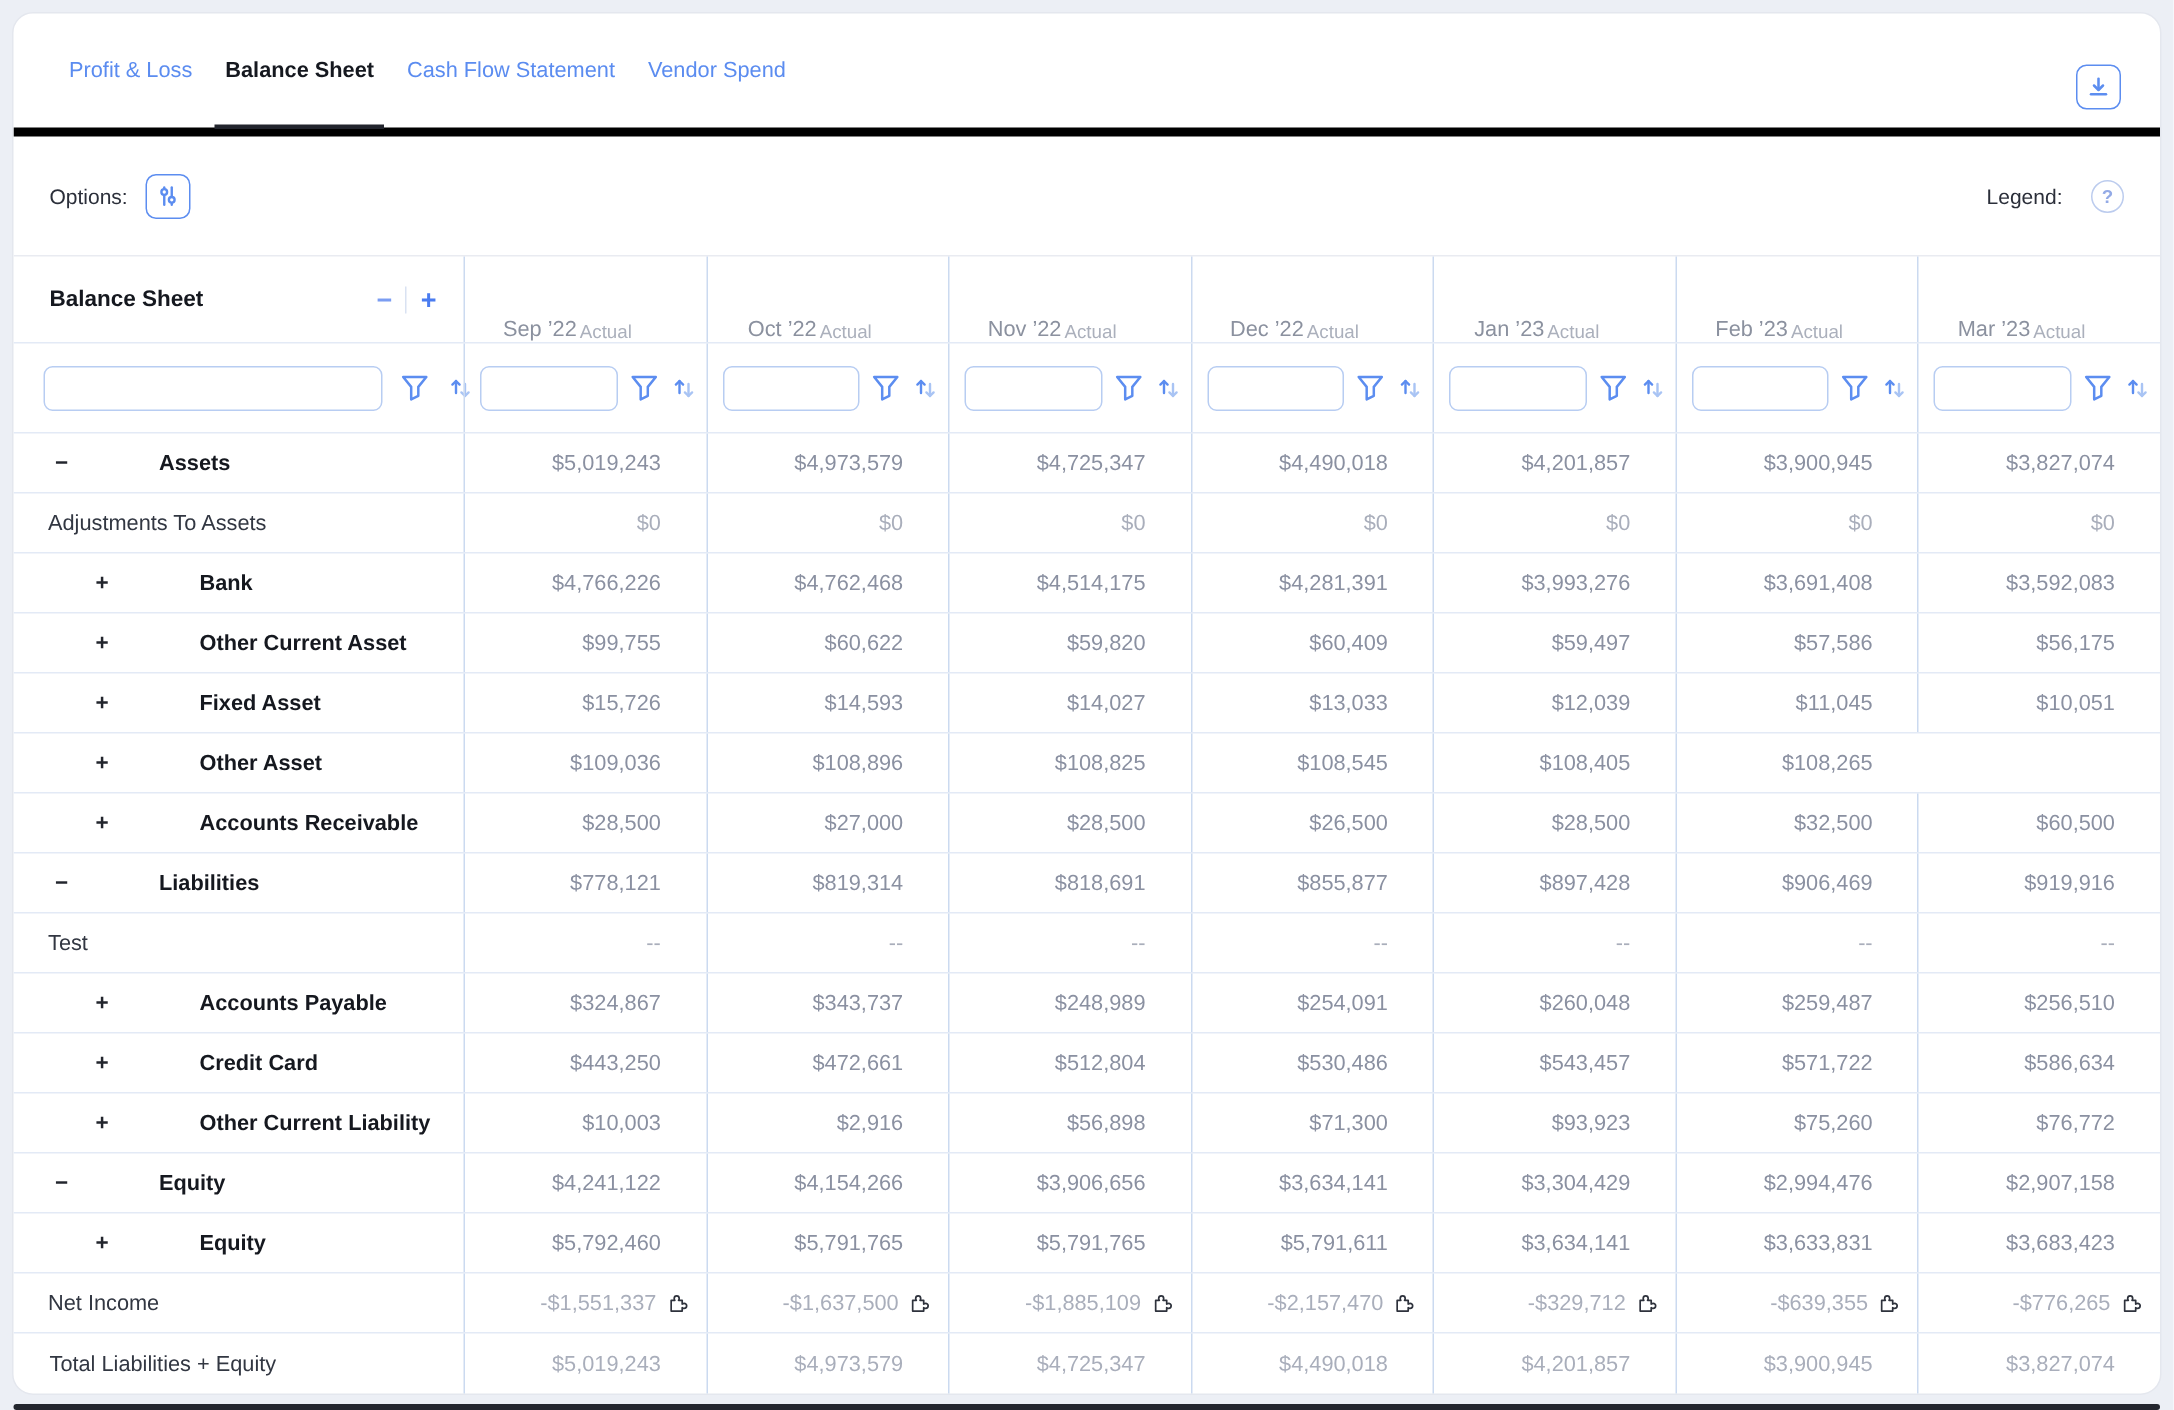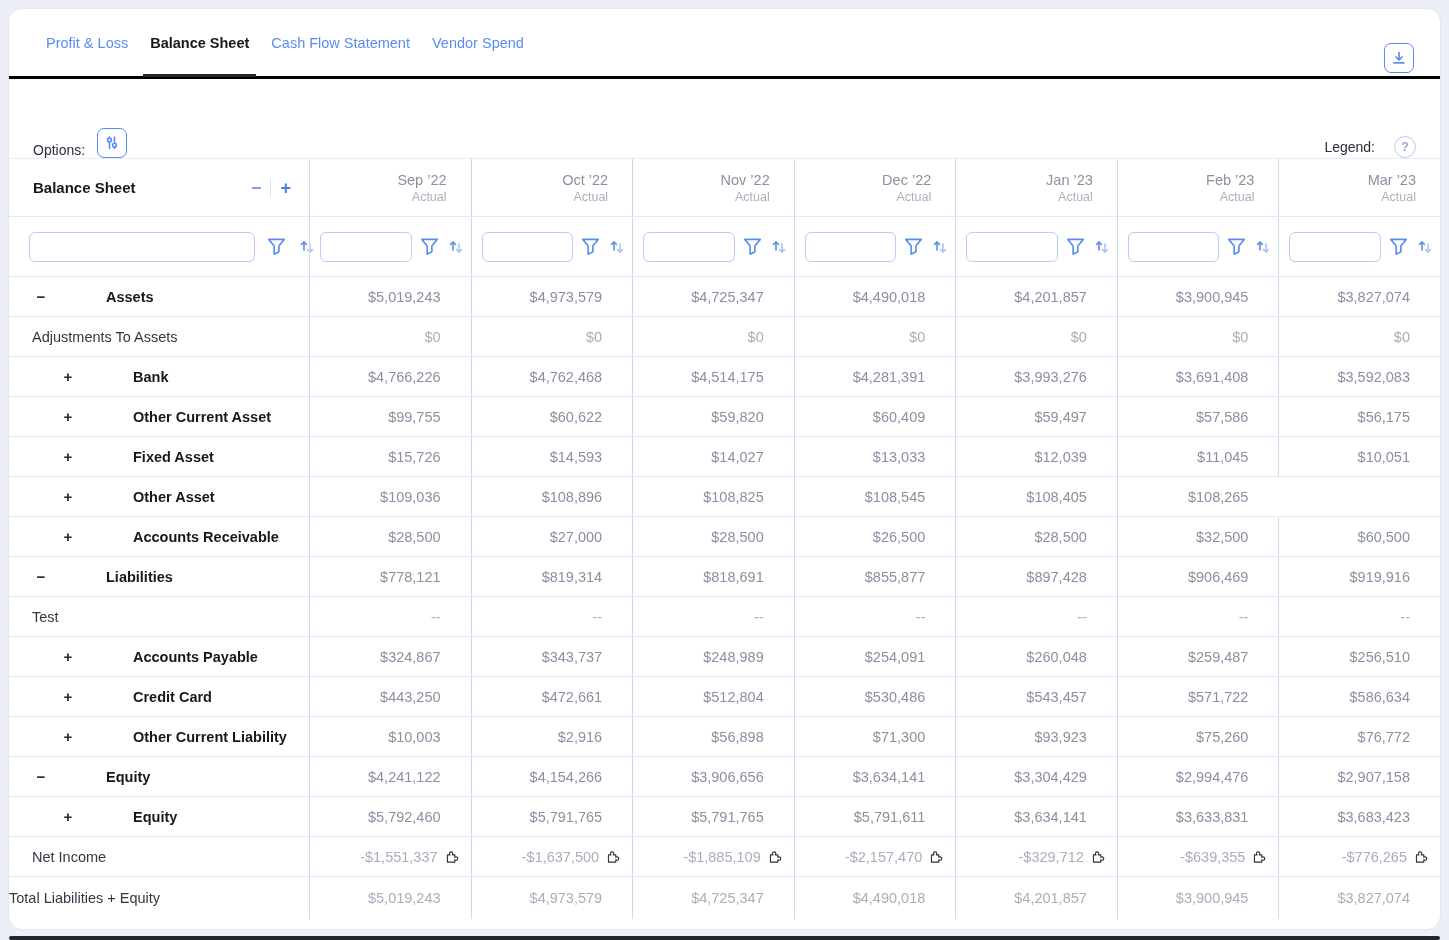--- a/index.html
+++ b/index.html
@@ -7,70 +7,70 @@
   body { background:#eceff5; font-family:"Liberation Sans", sans-serif; position:relative; overflow:hidden; }
 
   .card {
     position:absolute; left:8px; top:8px; width:1433px; height:922px;
     background:#fff; border:1px solid #e4e7ee; border-radius:14px; overflow:hidden;
     display:flex; flex-direction:column;
   }
   .bottom-bar { position:absolute; left:9px; right:9px; bottom:0; height:4px; background:#23262e; border-radius:2px; }
 
   
-  .tabbar { height:70px; border-bottom:3px solid #000000; display:flex; align-items:flex-end; padding:0 26px; flex:0 0 auto; position:relative; }
+  .tabbar { height:82px; border-bottom:6px solid #000000; display:flex; align-items:flex-end; padding:0 26px; flex:0 0 auto; position:relative; }
   .tabs { display:flex; height:100%; align-items:center; }
   .tab { position:relative; height:100%; display:flex; align-items:center; padding:0 7px; margin:0 4px; font-size:14.5px; font-weight:500; color:#5b8cf0; cursor:pointer; white-space:nowrap; }
   .tab.active { color:#15181f; font-weight:700; }
   .tab.active::after { content:""; position:absolute; left:0; right:0; bottom:-1px; height:3px; background:#22252d; }
   .icon-btn { width:30px; height:30px; border:1.5px solid #5c8df0; border-radius:7px; background:#fff; display:flex; align-items:center; justify-content:center; cursor:pointer; }
   .tabbar .icon-btn { position:absolute; right:26px; top:34px; }
 
   
-  .options-row { height:80px; border-bottom:1px solid #e9ebf1; display:flex; align-items:flex-end; padding:0 24px; flex:0 0 auto; }
+  .options-row { height:80px; border-bottom:1px solid #e9ebf1; display:flex; align-items:center; padding:0 24px; flex:0 0 auto; }
   .options-label { font-size:14px; color:#2b2f3a; }
   .options-row .icon-btn { margin-left:12px; }
   .legend-wrap { margin-left:auto; display:flex; align-items:center; gap:19px; }
   .legend-label { font-size:14px; color:#2b2f3a; }
   .help-icon { width:22px; height:22px; border:1.5px solid #bcccee; border-radius:50%; color:#93aae6; font-size:12.5px; font-weight:700; display:flex; align-items:center; justify-content:center; cursor:pointer; }
 
   
   .grid-row { display:grid; grid-template-columns:300px repeat(7, 1fr); }
   .v-border { border-left:1px solid #cbdaf0; }
 
   
   .head-row { height:57px; flex:0 0 auto; }
   .title-cell { display:flex; align-items:center; padding:0 18px 0 24px; }
   .table-title { font-size:15px; font-weight:700; color:#15181f; }
   .cexp { margin-left:auto; display:flex; align-items:center; gap:9px; }
   .cexp .sep { width:1px; height:18px; background:#d9e2f2; }
   .hbtn { font-size:18px; font-weight:700; line-height:1; cursor:pointer; background:none; border:none; font-family:inherit; }
   .hbtn.minus { color:#7b9df2; }
   .hbtn.plus  { color:#4a7cf0; }
-  .col-h { display:flex; flex-direction:column; align-items:flex-end; justify-content:center; padding-right:24px; gap:2px; }
+  .col-h { display:flex; flex-direction:row; align-items:flex-end; justify-content:center; padding-right:24px; gap:2px; }
   .col-h .month { font-size:14.5px; font-weight:500; color:#8b919f; }
   .col-h .scenario { font-size:12.5px; color:#abb0bc; }
 
   
   .filter-row { height:60px; flex:0 0 auto; border-top:1px solid #e3eaf6; }
   .f-cell { display:flex; align-items:center; padding:0 6px 0 10px; gap:8px; min-width:0; }
   .f-cell.label-col { padding-left:20px; gap:12px; }
   .f-input { height:30px; border:1px solid #b8cdf2; border-radius:6px; background:#fff; outline:none; min-width:0; flex:1 1 auto; padding:0 8px; font-size:13px; color:#2b2f3a; }
   .f-cell.label-col .f-input { flex:0 0 226px; }
   .f-icon { flex:0 0 auto; display:flex; align-items:center; justify-content:center; cursor:pointer; }
 
   
   .t-body { flex:1 1 auto; display:flex; flex-direction:column; }
   .t-row { border-top:1px solid #e3eaf6; height:40px; flex:0 0 auto; }
   .t-row.footer { height:43px; }
   .label-cell { display:flex; align-items:center; font-size:14.5px; color:#323742; }
   .label-cell.lv0 { padding-left:24px; }
   .label-cell.lv1 { padding-left:23px; }
   .label-cell.lv2 { padding-left:51px; }
-  .label-cell.flv { }
+  .label-cell.flv { padding-left:24px; }
   .row-toggle { width:16px; text-align:center; font-size:15px; font-weight:700; color:#22252d; margin-right:10px; cursor:pointer; line-height:1; }
   .lbl-bold { font-weight:700; color:#15181f;margin-left:47px; }
   .val-cell { display:flex; align-items:center; justify-content:flex-end; padding-right:30px; font-size:14.5px; font-weight:500; color:#8a90a1; gap:7px; }
   .val-cell.muted { color:#a9aebb; font-weight:400; }
   .val-cell.with-icon { padding-right:12px; }
   .puzzle { display:flex; color:#2e323c; cursor:pointer; }
 </style>
 </head>
 <body>
 

